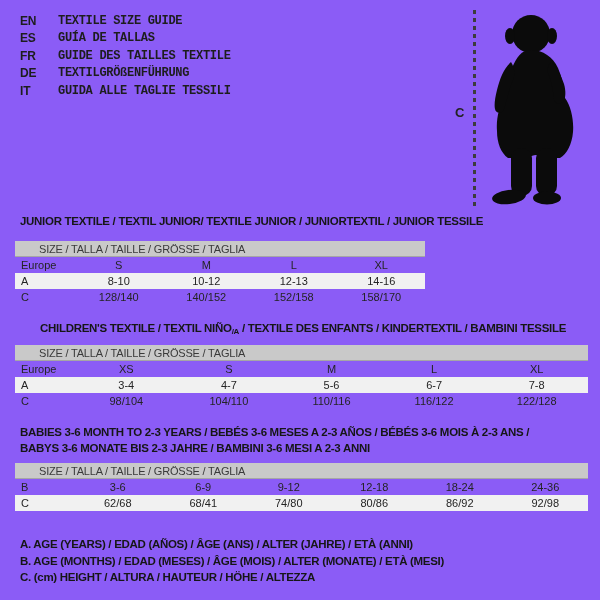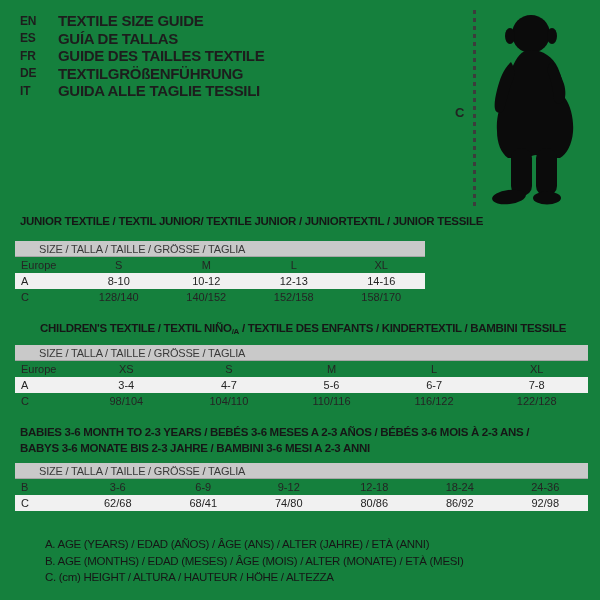--- a/index.html
+++ b/index.html
@@ -1,24 +1,24 @@
 <!DOCTYPE html>
 <html><head>
 <meta charset="utf-8">
 <style>
   html,body{margin:0;padding:0;}
   .page{
-    position:relative;width:600px;height:600px;background:#15803d;overflow:hidden;
+    position:relative;width:600px;height:600px;background:#8b5cf6;overflow:hidden;
     font-family:"Liberation Sans", sans-serif;color:#1d1d1d;
   }
   
   .langs{position:absolute;left:20px;top:12px;}
   .lang-row{display:flex;height:17.5px;align-items:center;}
   .lang-code{width:38px;font-weight:700;font-size:12px;letter-spacing:-0.2px;}
-  .lang-title{font-weight:700;font-size:15px;letter-spacing:-0.3px;white-space:nowrap;}
+  .lang-title{font-weight:700;font-size:12px;letter-spacing:-0.3px;white-space:nowrap;font-family:Liberation Mono, monospace;}
   
   .measure-line{
     position:absolute;left:473px;top:10px;width:3px;height:198px;
     background:repeating-linear-gradient(to bottom,#3c3c3c 0 4px,transparent 4px 8px);
   }
   .measure-label{position:absolute;left:455px;top:105px;font-weight:700;font-size:13px;color:#222;}
   .baby{position:absolute;left:481px;top:8px;width:100px;height:200px;color:var(--silhouette,#0b0b0b);}
   
   .sec-title{
     position:absolute;left:20px;font-weight:700;font-size:11.5px;letter-spacing:-0.3px;
@@ -35,21 +35,21 @@
   }
   .row{display:grid;height:16px;align-items:center;font-size:11px;color:#242424;}
   .row.alt{background:var(--row-alt-bg,#f1f1f1);}
   .cols5{grid-template-columns:60px repeat(4,1fr);}
   .cols6{grid-template-columns:60px repeat(5,1fr);}
   .cols7{grid-template-columns:60px repeat(6,1fr);}
   .cell{text-align:center;white-space:nowrap;}
   .cell.label{text-align:left;padding-left:6px;}
   
   .footnotes{position:absolute;left:20px;top:536px;}
-  .footnote{font-weight:400;font-size:11.5px;letter-spacing:-0.3px;line-height:16.5px;white-space:nowrap;color:#161616;margin-left:25px;}
+  .footnote{font-weight:700;font-size:11.5px;letter-spacing:-0.3px;line-height:16.5px;white-space:nowrap;color:#161616;}
 </style>
 </head>
 <body style="--bar-bg: #c9c9c9; --bar-border: #a6a6a6; --row-alt-bg: #f1f1f1; --silhouette: #0b0b0b;">
 
 <div class="page">
 
   <div class="langs">
     <div class="lang-row">
       <span class="lang-code">EN</span>
       <span class="lang-title">TEXTILE SIZE GUIDE</span>

